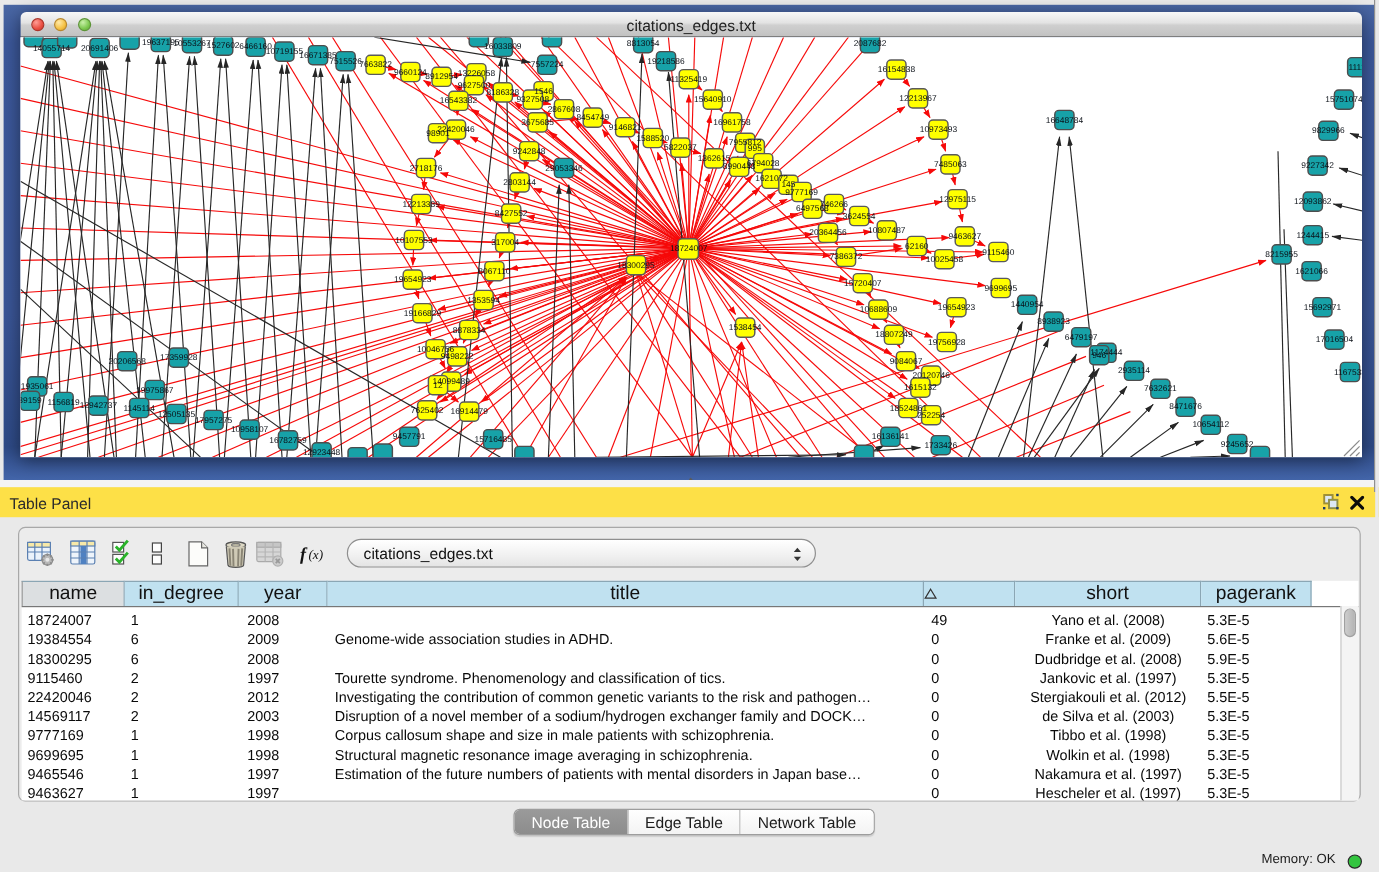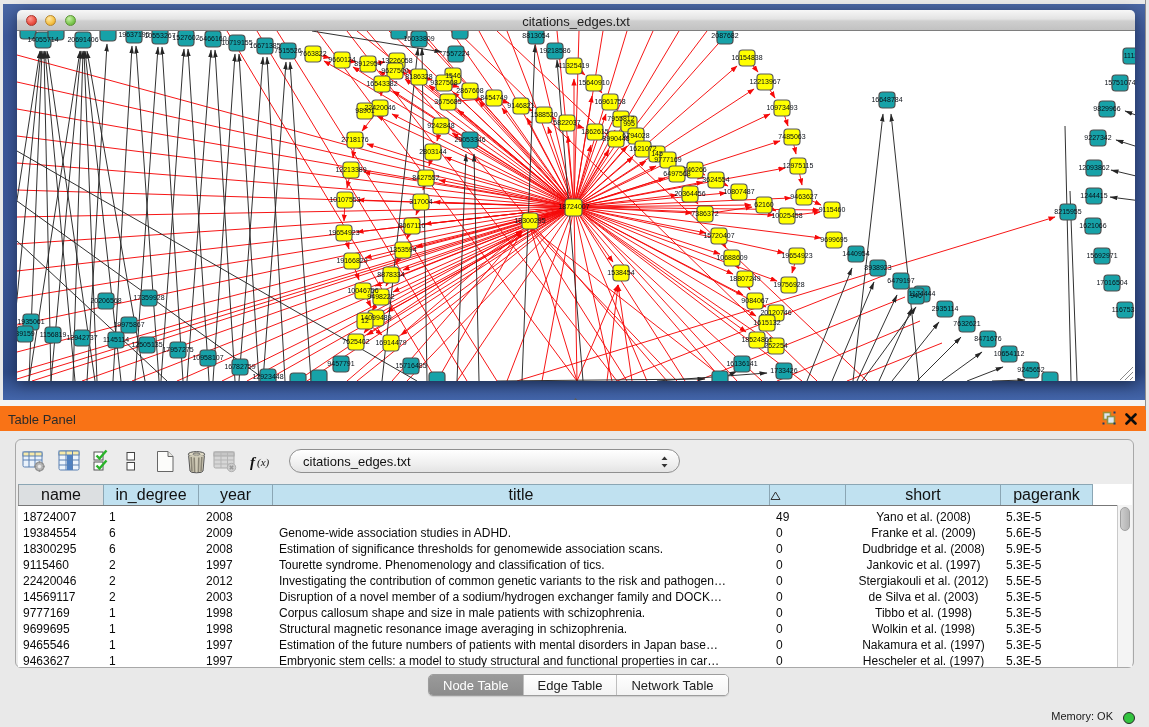--- a/index.html
+++ b/index.html
@@ -16,21 +16,21 @@
 .tl { position:absolute; top:15px; width:11px; height:11px; border-radius:50%; }
 #tl1 { left:9px; background:radial-gradient(circle at 35% 30%, #ff9d95, #ea4f42 60%, #c33a2f); border:1px solid #ad352b;}
 #tl2 { left:28px; background:radial-gradient(circle at 35% 30%, #ffe9a8, #f5c143 60%, #d3992a); border:1px solid #b9882c;}
 #tl3 { left:48px; background:radial-gradient(circle at 35% 30%, #c8f0a8, #7cc84f 60%, #5ea239); border:1px solid #5c9436;}
 #wtitle { position:absolute; left:0; top:4px; width:1118px; text-align:center; font-size:13px; color:#222; }
 #canvas { position:absolute; left:0; top:21px; width:1118px; height:350px; background:#fff; overflow:hidden; }
 #gripmark { position:absolute; left:570px; top:398px; width:11px; height:8px; }
 
 #panel { position:absolute; left:0; top:400px; width:1149px; height:327px; background:#e9e9e9; }
 #panelhl { position:absolute; left:0; top:0; width:1149px; height:6px; background:#f4f4f4; }
-#paneltitle { position:absolute; left:0; top:6px; width:1149px; height:25px; background:#f97316; }
+#paneltitle { position:absolute; left:0; top:6px; width:1149px; height:25px; background:#fde047; }
 #paneltitle span { position:absolute; left:8px; top:6px; font-size:13px; color:#2b2b2b; }
 #pfloat { position:absolute; left:1101px; top:4px; }
 #pclose { position:absolute; left:1125px; top:7px; }
 #tcontainer { position:absolute; left:15px; top:39px; width:1119px; height:229px; background:#ececec;
   border:1px solid #a8a8a8; border-radius:6px; }
 #toolbar { position:absolute; left:0px; top:0px; width:1117px; height:44px; }
 .ic { position:absolute; top:9px; }
 #dropdown { position:absolute; left:273px; top:9px; width:391px; height:24px; border:1px solid #8f8f8f; border-radius:12px;
   background:linear-gradient(180deg,#ffffff,#f0f0f0 60%,#e4e4e4); }
 #dropdown span { position:absolute; left:13px; top:4px; font-size:13px; color:#111; }
@@ -729,21 +729,20 @@
             <div class="c c2">2009</div>
             <div class="c c3">Genome-wide association studies in ADHD.</div>
             <div class="c c4">0</div>
             <div class="c c5">Franke et al. (2009)</div>
             <div class="c c6">5.6E-5</div>
           </div>
           <div class="tr">
             <div class="c c0">18300295</div>
             <div class="c c1">6</div>
             <div class="c c2">2008</div>
-            <div class="c c3">Estimation of significance thresholds for genomewide association scans.</div>
             <div class="c c4">0</div>
             <div class="c c5">Dudbridge et al. (2008)</div>
             <div class="c c6">5.9E-5</div>
           </div>
           <div class="tr">
             <div class="c c0">9115460</div>
             <div class="c c1">2</div>
             <div class="c c2">1997</div>
             <div class="c c3">Tourette syndrome. Phenomenology and classification of tics.</div>
             <div class="c c4">0</div>
@@ -792,21 +791,20 @@
             <div class="c c2">1997</div>
             <div class="c c3">Estimation of the future numbers of patients with mental disorders in Japan base…</div>
             <div class="c c4">0</div>
             <div class="c c5">Nakamura et al. (1997)</div>
             <div class="c c6">5.3E-5</div>
           </div>
           <div class="tr">
             <div class="c c0">9463627</div>
             <div class="c c1">1</div>
             <div class="c c2">1997</div>
-            <div class="c c3">Embryonic stem cells: a model to study structural and functional properties in car…</div>
             <div class="c c4">0</div>
             <div class="c c5">Hescheler et al. (1997)</div>
             <div class="c c6">5.3E-5</div>
           </div>
         </div>
       <div id="vsb">
           <div id="vsbthumb"></div>
         </div>
     </div>
     <div id="tabs">

